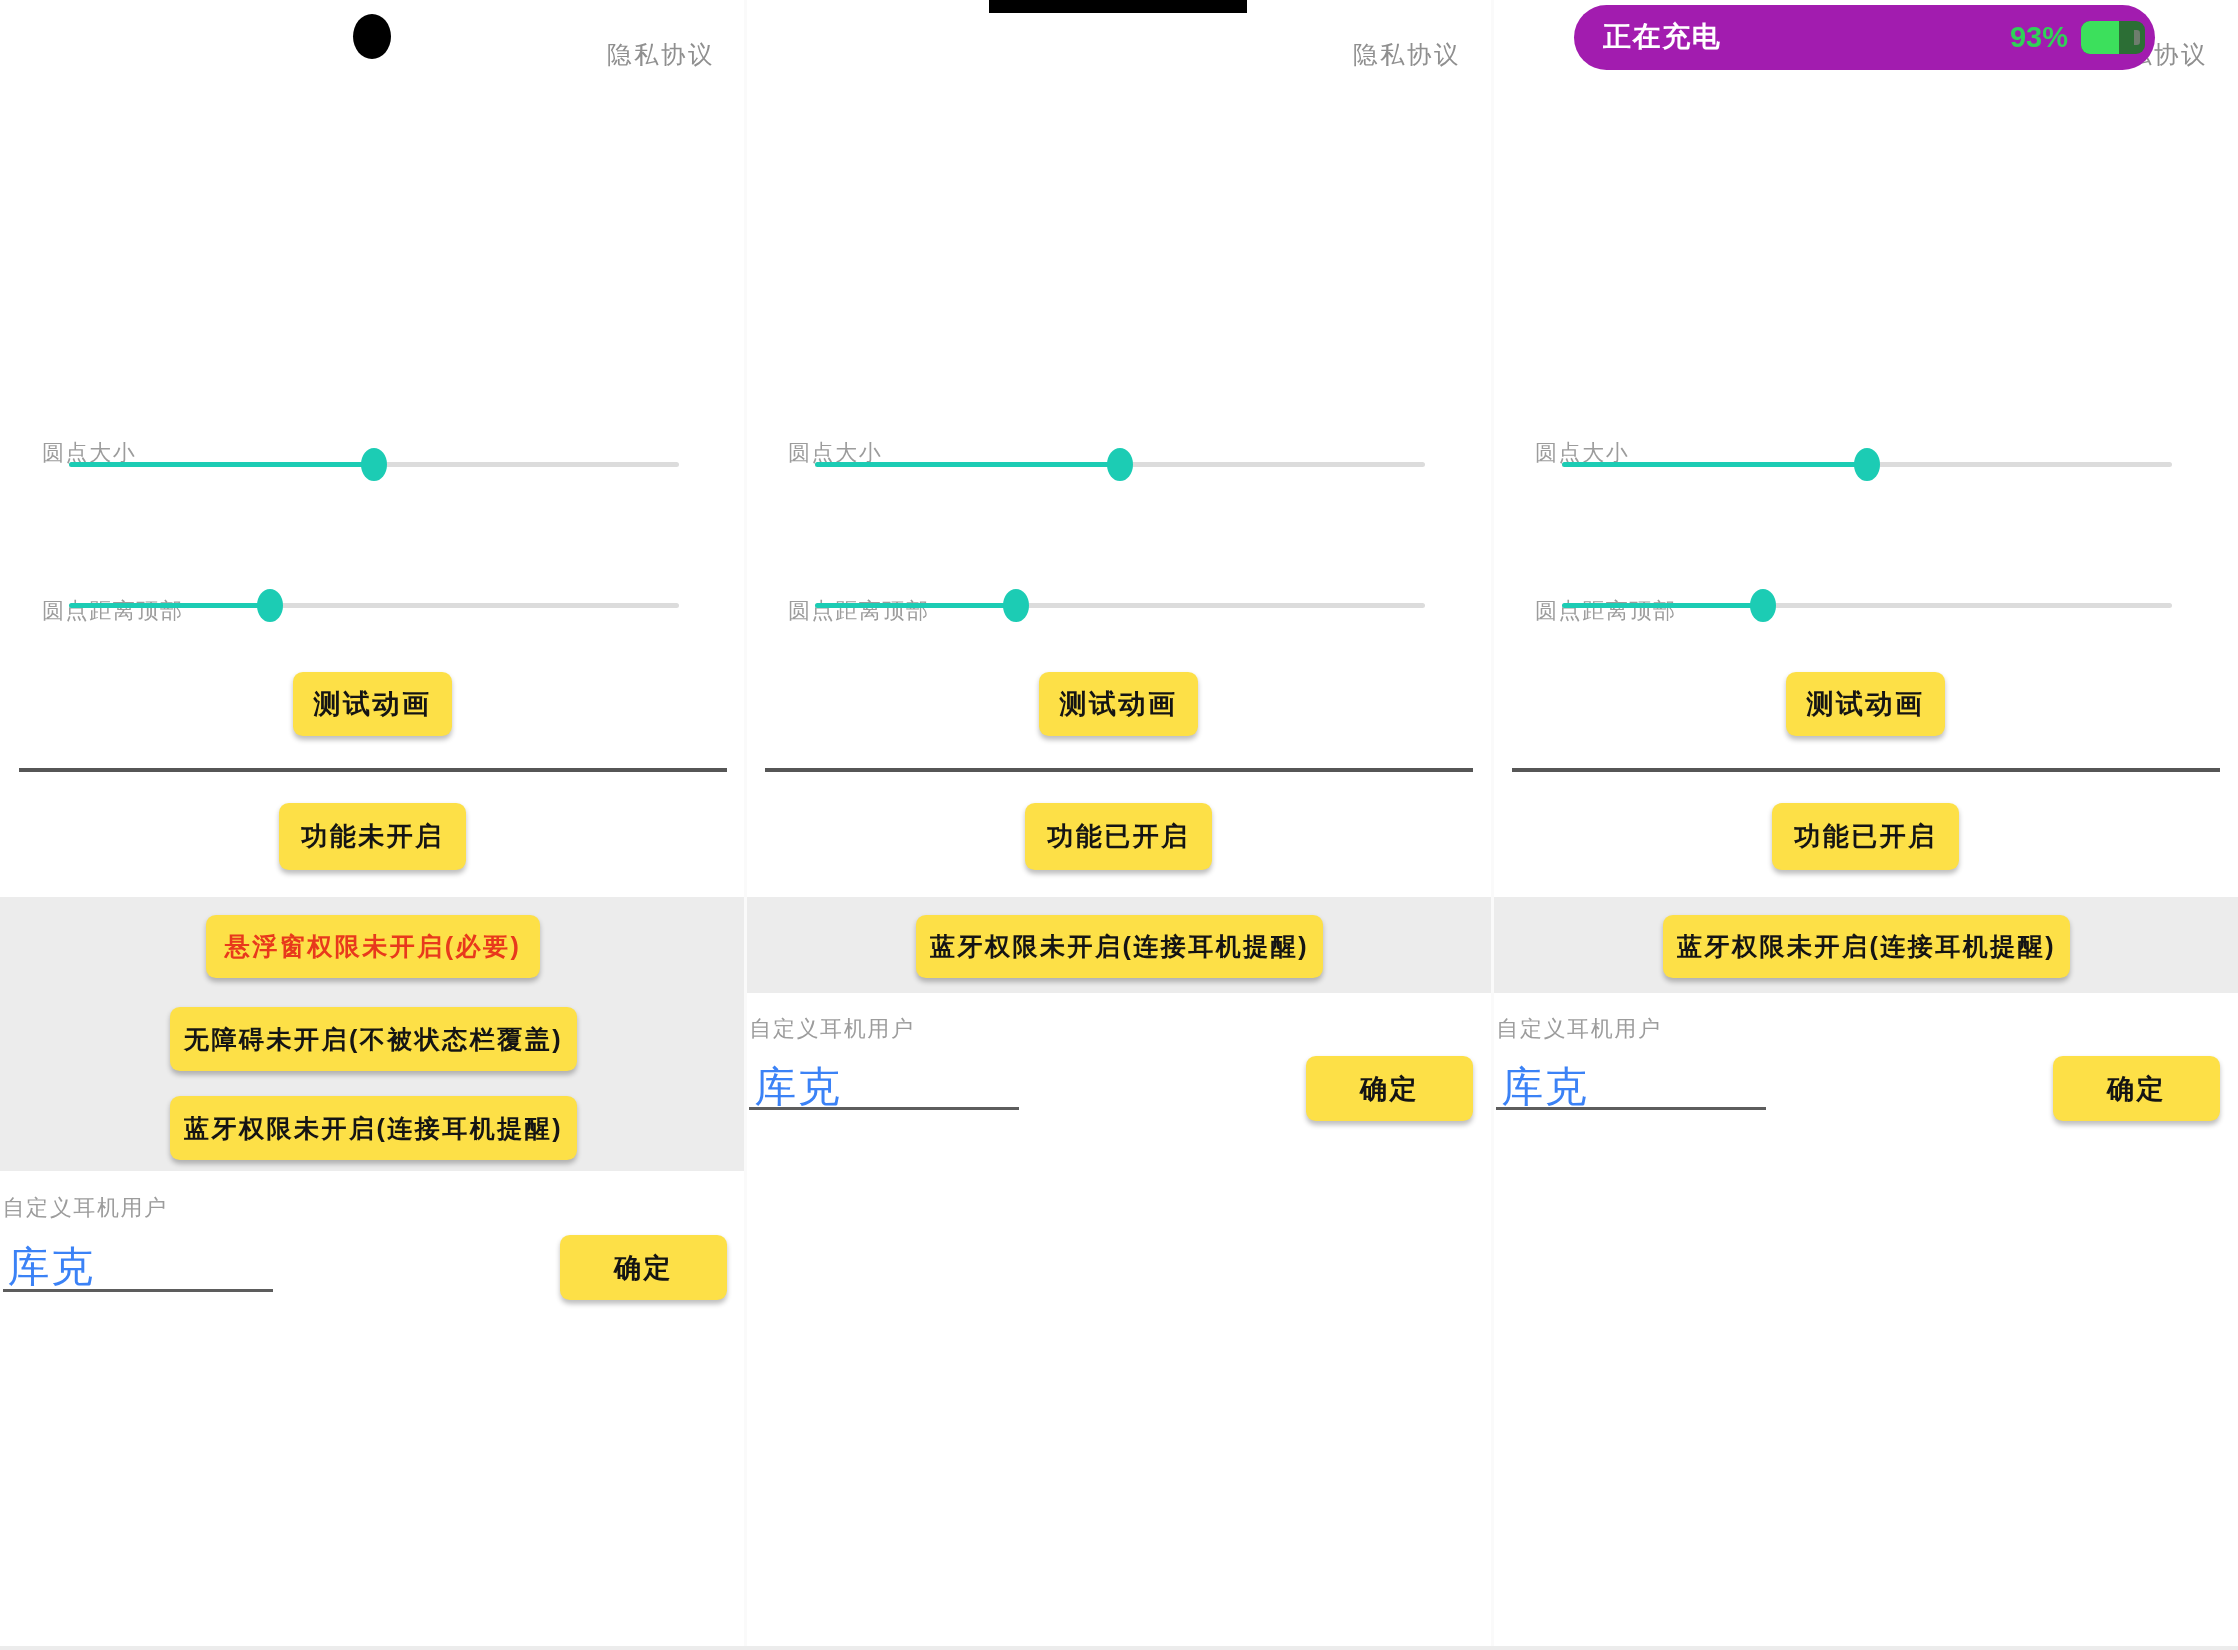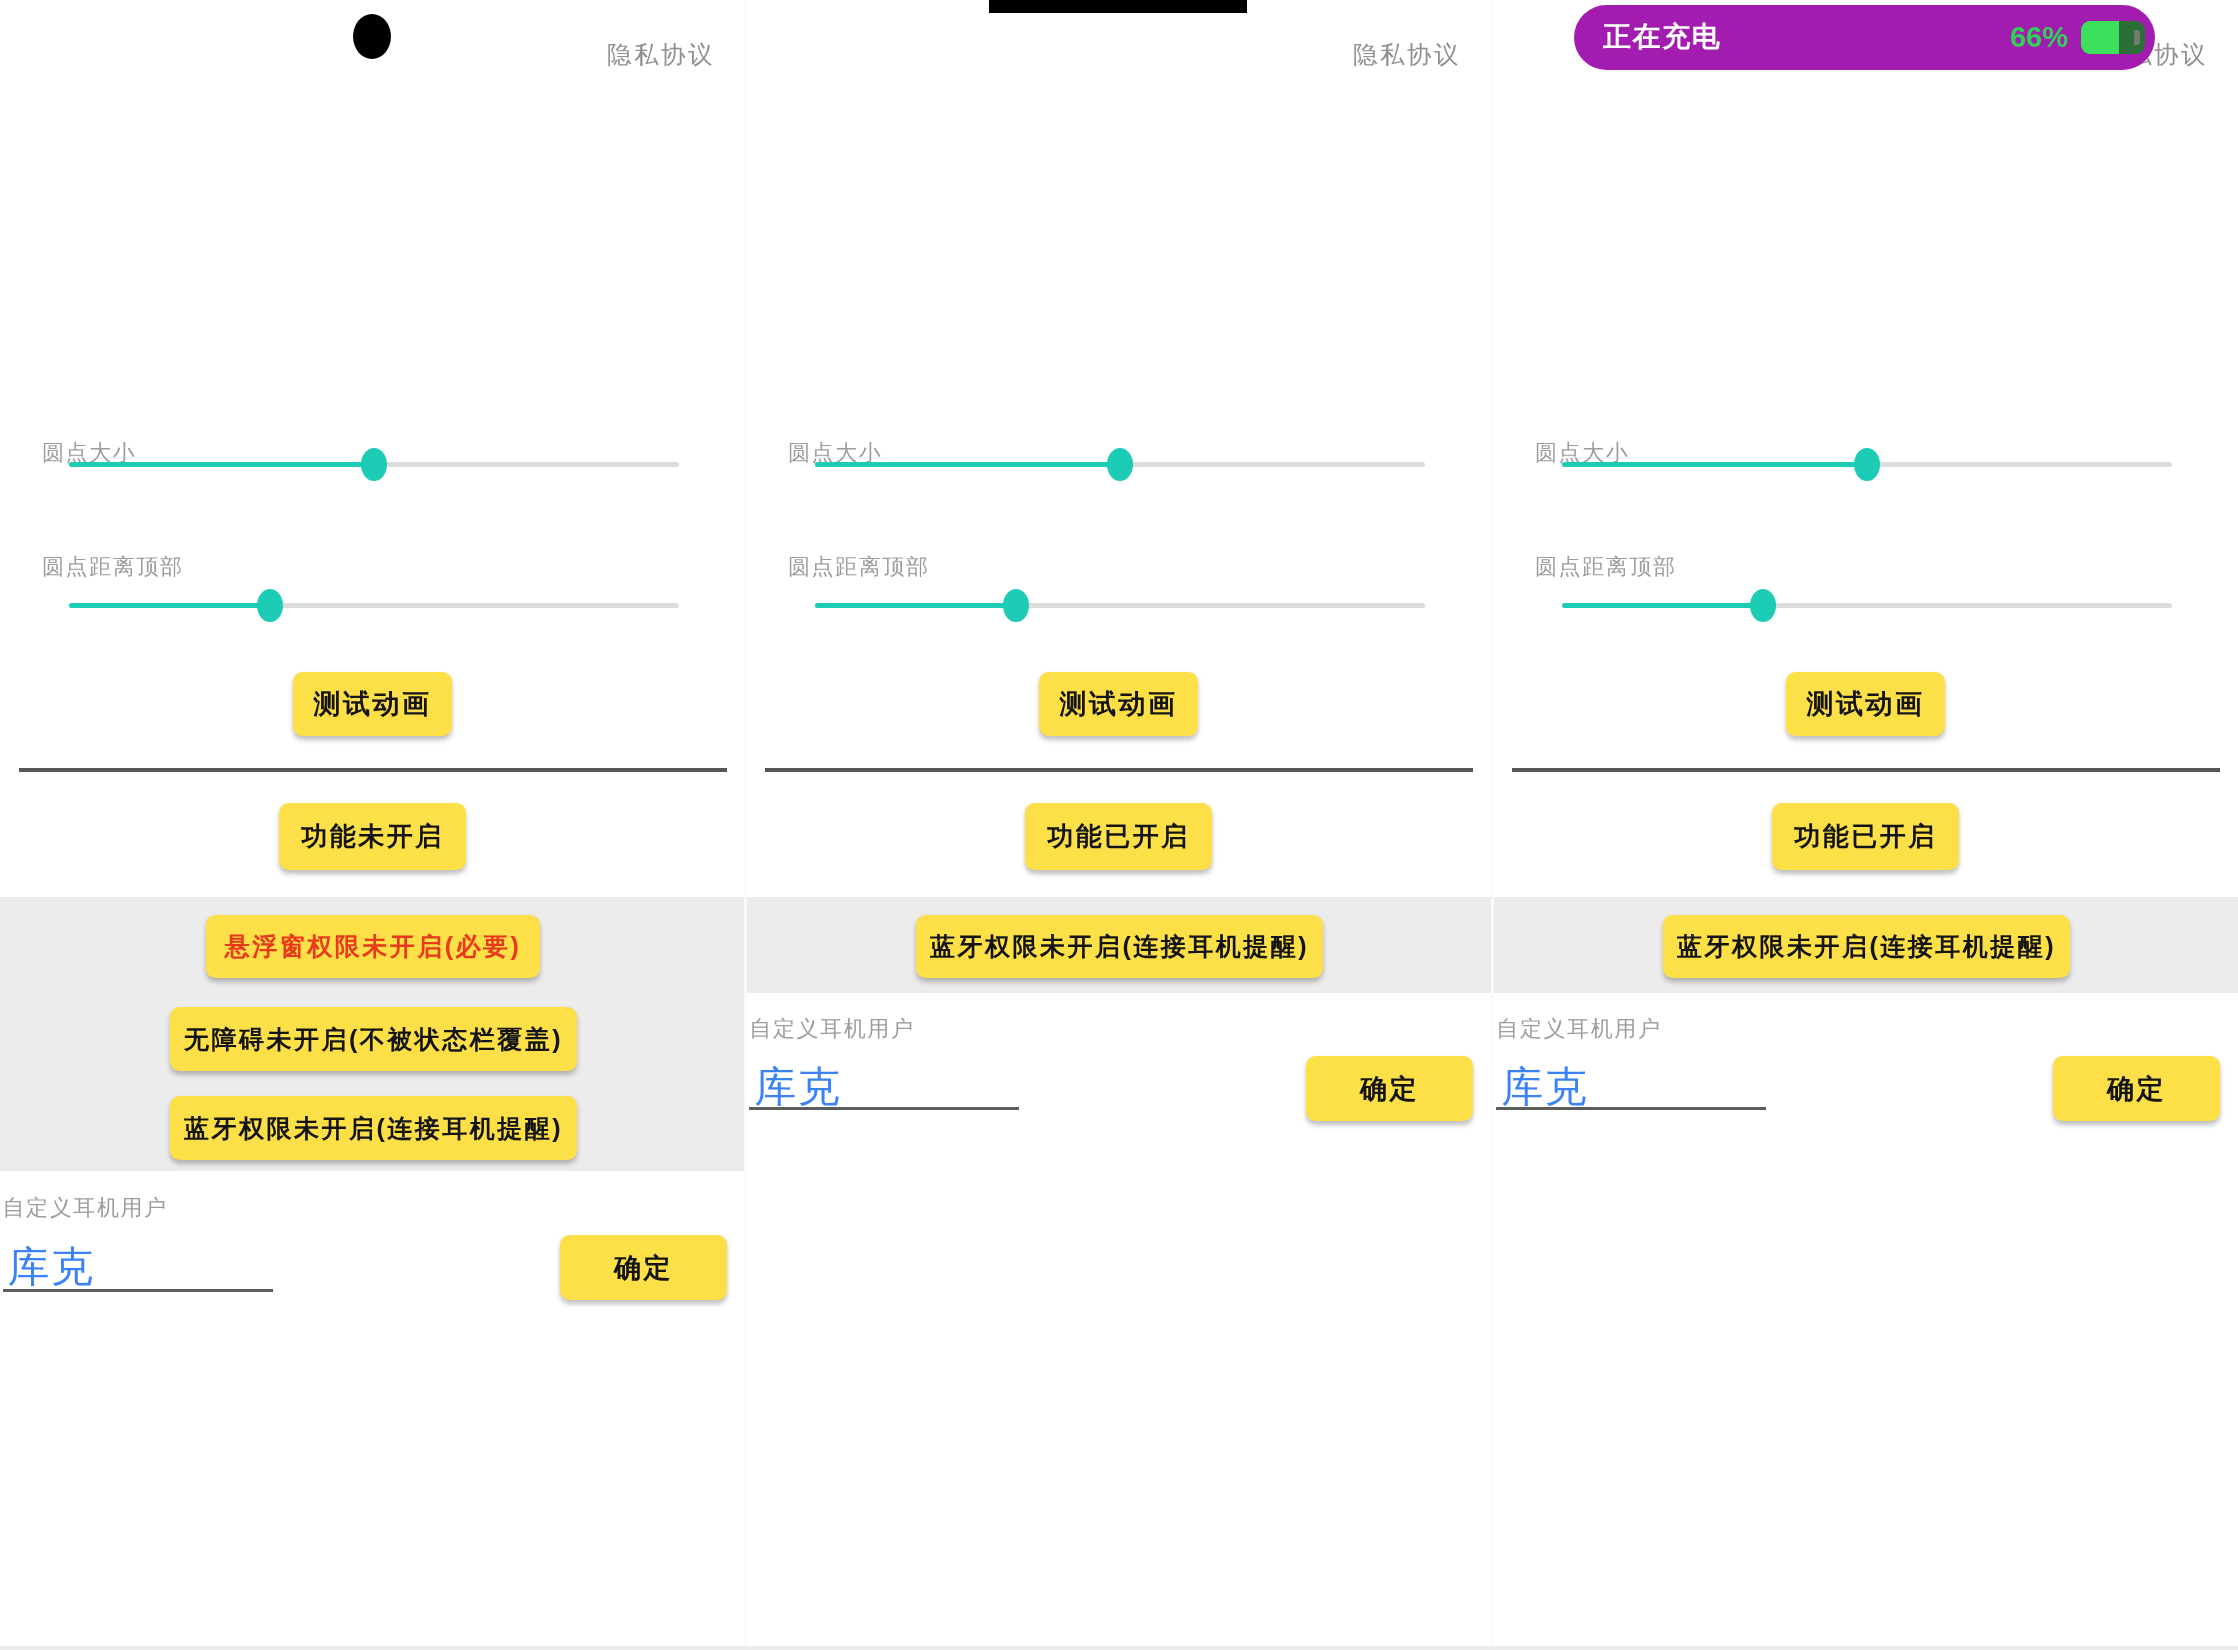--- a/index.html
+++ b/index.html
@@ -5,21 +5,21 @@
   html,body{margin:0;padding:0;background:#fff;}
   .stage{position:relative;width:2239px;height:1650px;background:#fff;overflow:hidden;
          font-family:"Liberation Sans","DejaVu Sans",sans-serif;text-decoration:underline;}
   .panel{position:absolute;top:0;height:1650px;width:746px;overflow:hidden;background:#fff;}
   #panel-1{left:0;} #panel-2{left:746px;} #panel-3{left:1493px;}
 
   .privacy{position:absolute;right:31px;top:38px;font-size:24.5px;color:#8f8f8f;z-index:1;letter-spacing:2.5px;}
   .cam-dot{position:absolute;left:353px;top:14px;width:38px;height:45px;border-radius:50%;background:#000;z-index:2;}
 
   .p-label{position:absolute;font-size:22px;color:#9c9c9c;letter-spacing:1.6px;margin-top:20px;}
-  .lbl-size{left:42px;top:418px;} .lbl-top{left:42px;top:532px;}
+  .lbl-size{left:42px;top:418px;} .lbl-top{left:42px;top:576px;}
 
   .slider{position:absolute;left:69px;width:610px;height:33px;}
   .slider.s1{top:448px;} .slider.s2{top:589px;}
   .track{position:absolute;top:14px;left:0;width:100%;height:4.9px;background:#dcdcdc;border-radius:2.5px;}
   .fill{position:absolute;top:14px;left:0;height:4.9px;background:#1cccb4;border-radius:2.5px;}
   .thumb{position:absolute;top:0;width:26px;height:33px;border-radius:50%;background:#1cccb4;transform:translateX(-50%);}
 
   .ybtn{position:absolute;background:#fde047;border-radius:9.8px;color:#141414;font-weight:bold;
         font-size:25px;letter-spacing:2.5px;display:flex;align-items:center;justify-content:center;
         box-shadow:0 3.3px 5.7px rgba(0,0,0,0.25);z-index:2;cursor:pointer;}
@@ -137,21 +137,21 @@
     <div class="underline"></div>
     <div class="ybtn btn-confirm">确定</div>
   </div>
 
   <div class="panel p23" id="panel-3">
     <div class="privacy">隐私协议</div>
 
     <div class="charge-pill">
       <div class="charge-label">正在充电</div>
       <div class="charge-spacer"></div>
-      <div class="charge-pct">66%</div>
+      <div class="charge-pct">93%</div>
       <div class="batt-wrap">
         <div class="batt">
           <div class="batt-fill" style="width: 59%;"></div>
         </div>
         <div class="batt-cap"></div>
       </div>
     </div>
 
     <div class="p-label lbl-size">圆点大小</div>
     <div class="slider s1">

